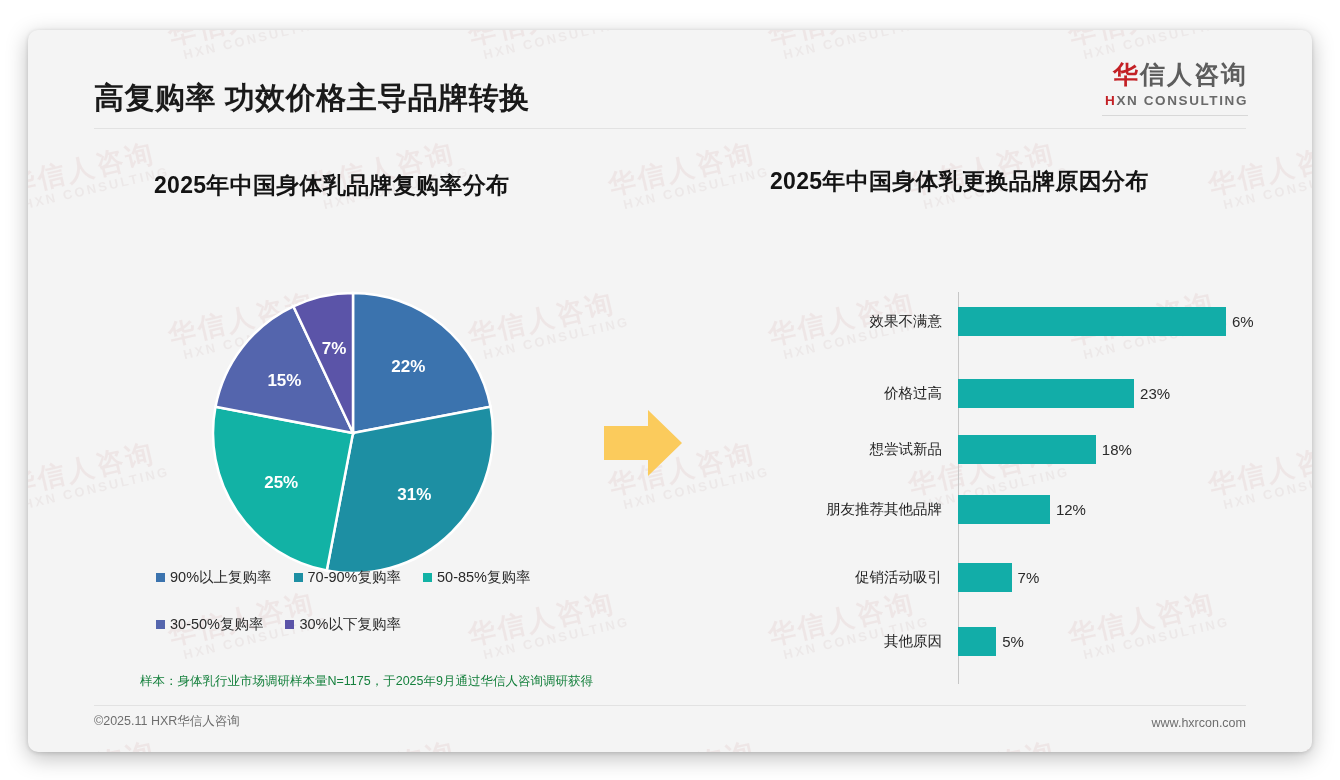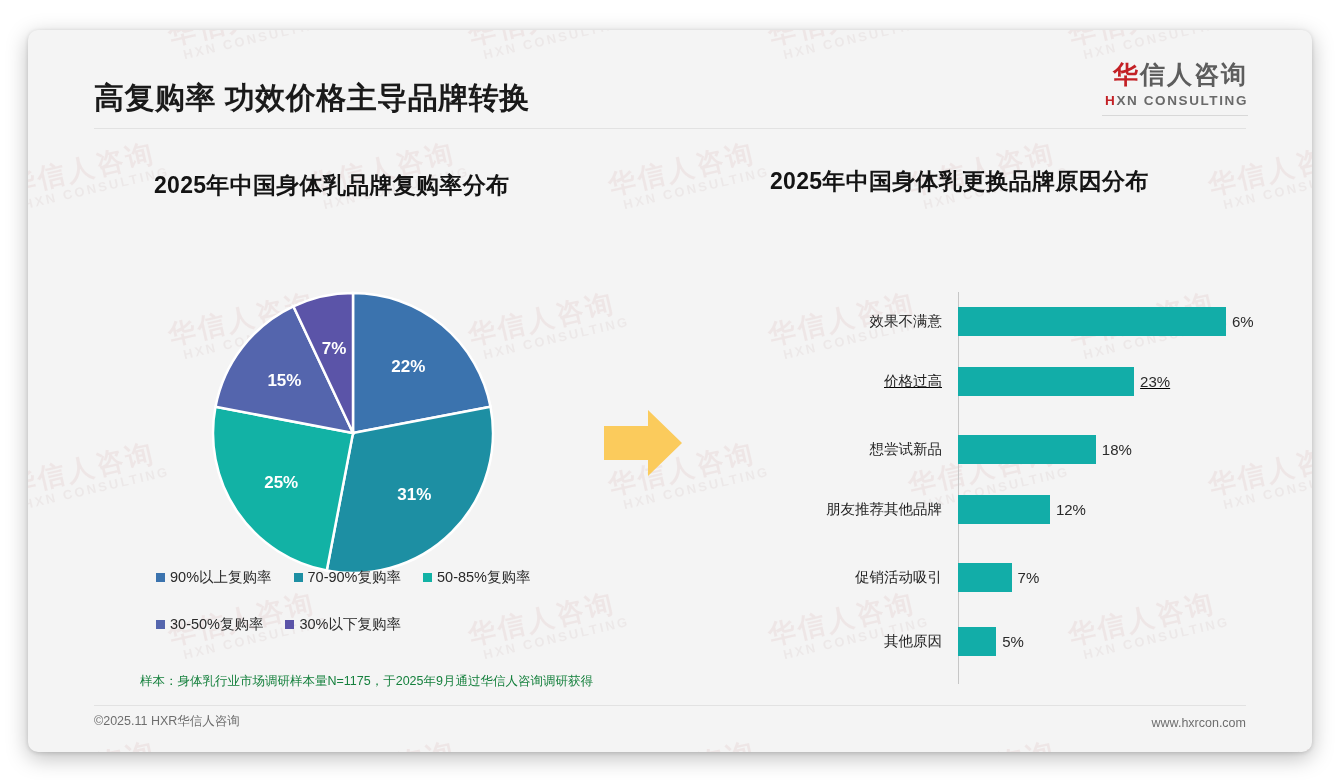--- a/index.html
+++ b/index.html
@@ -321,21 +321,21 @@
   </div>
 
   <div class="bars">
     <div class="bar-axis"></div>
     <div id="bar-rows">
         <div class="bar-row" style="top: 12px;">
           <div class="bar-cat">效果不满意</div>
           <div class="bar-fill" style="width: 268px; background: rgb(18, 173, 168);"></div>
           <div class="bar-val">6%</div>
         </div>
-        <div class="bar-row" style="top: 72px; text-decoration: underline;">
+        <div class="bar-row" style="top: 84px;">
           <div class="bar-cat">价格过高</div>
           <div class="bar-fill" style="width: 176.114px; background: rgb(18, 173, 168);"></div>
           <div class="bar-val">23%</div>
         </div>
         <div class="bar-row" style="top: 140px;">
           <div class="bar-cat">想尝试新品</div>
           <div class="bar-fill" style="width: 137.829px; background: rgb(18, 173, 168);"></div>
           <div class="bar-val">18%</div>
         </div>
         <div class="bar-row" style="top: 200px; align-items: center;">

